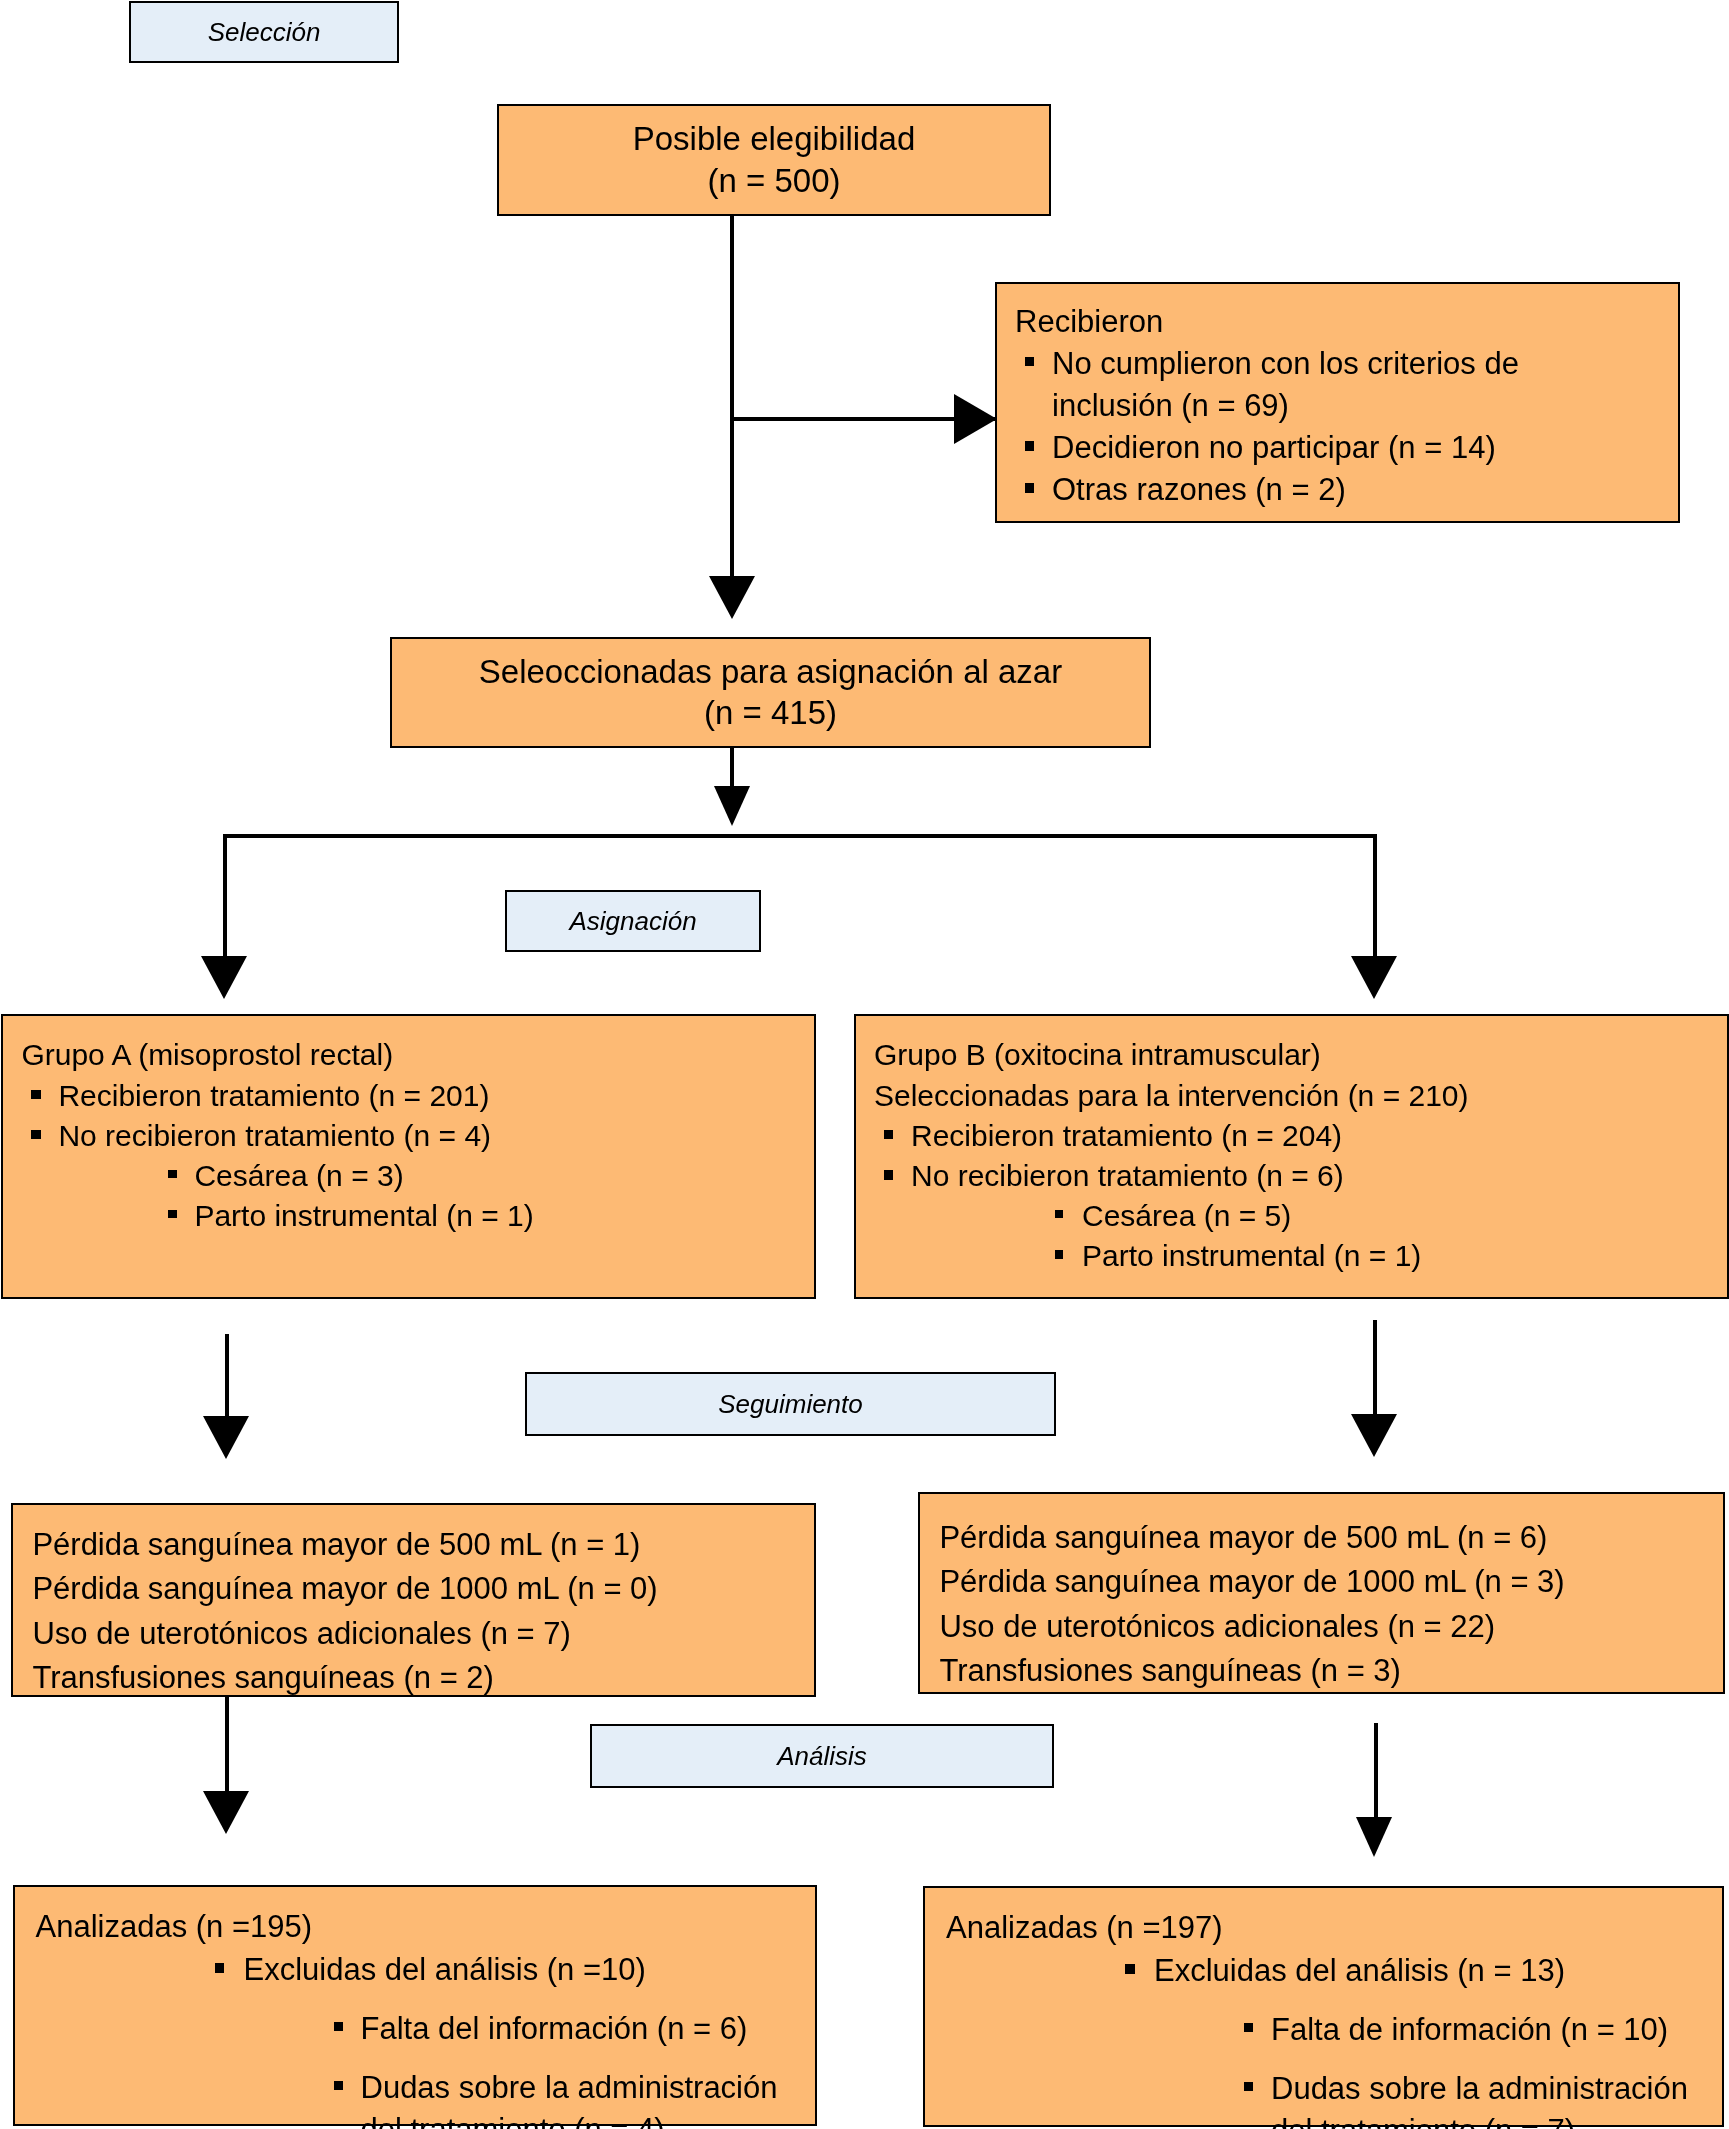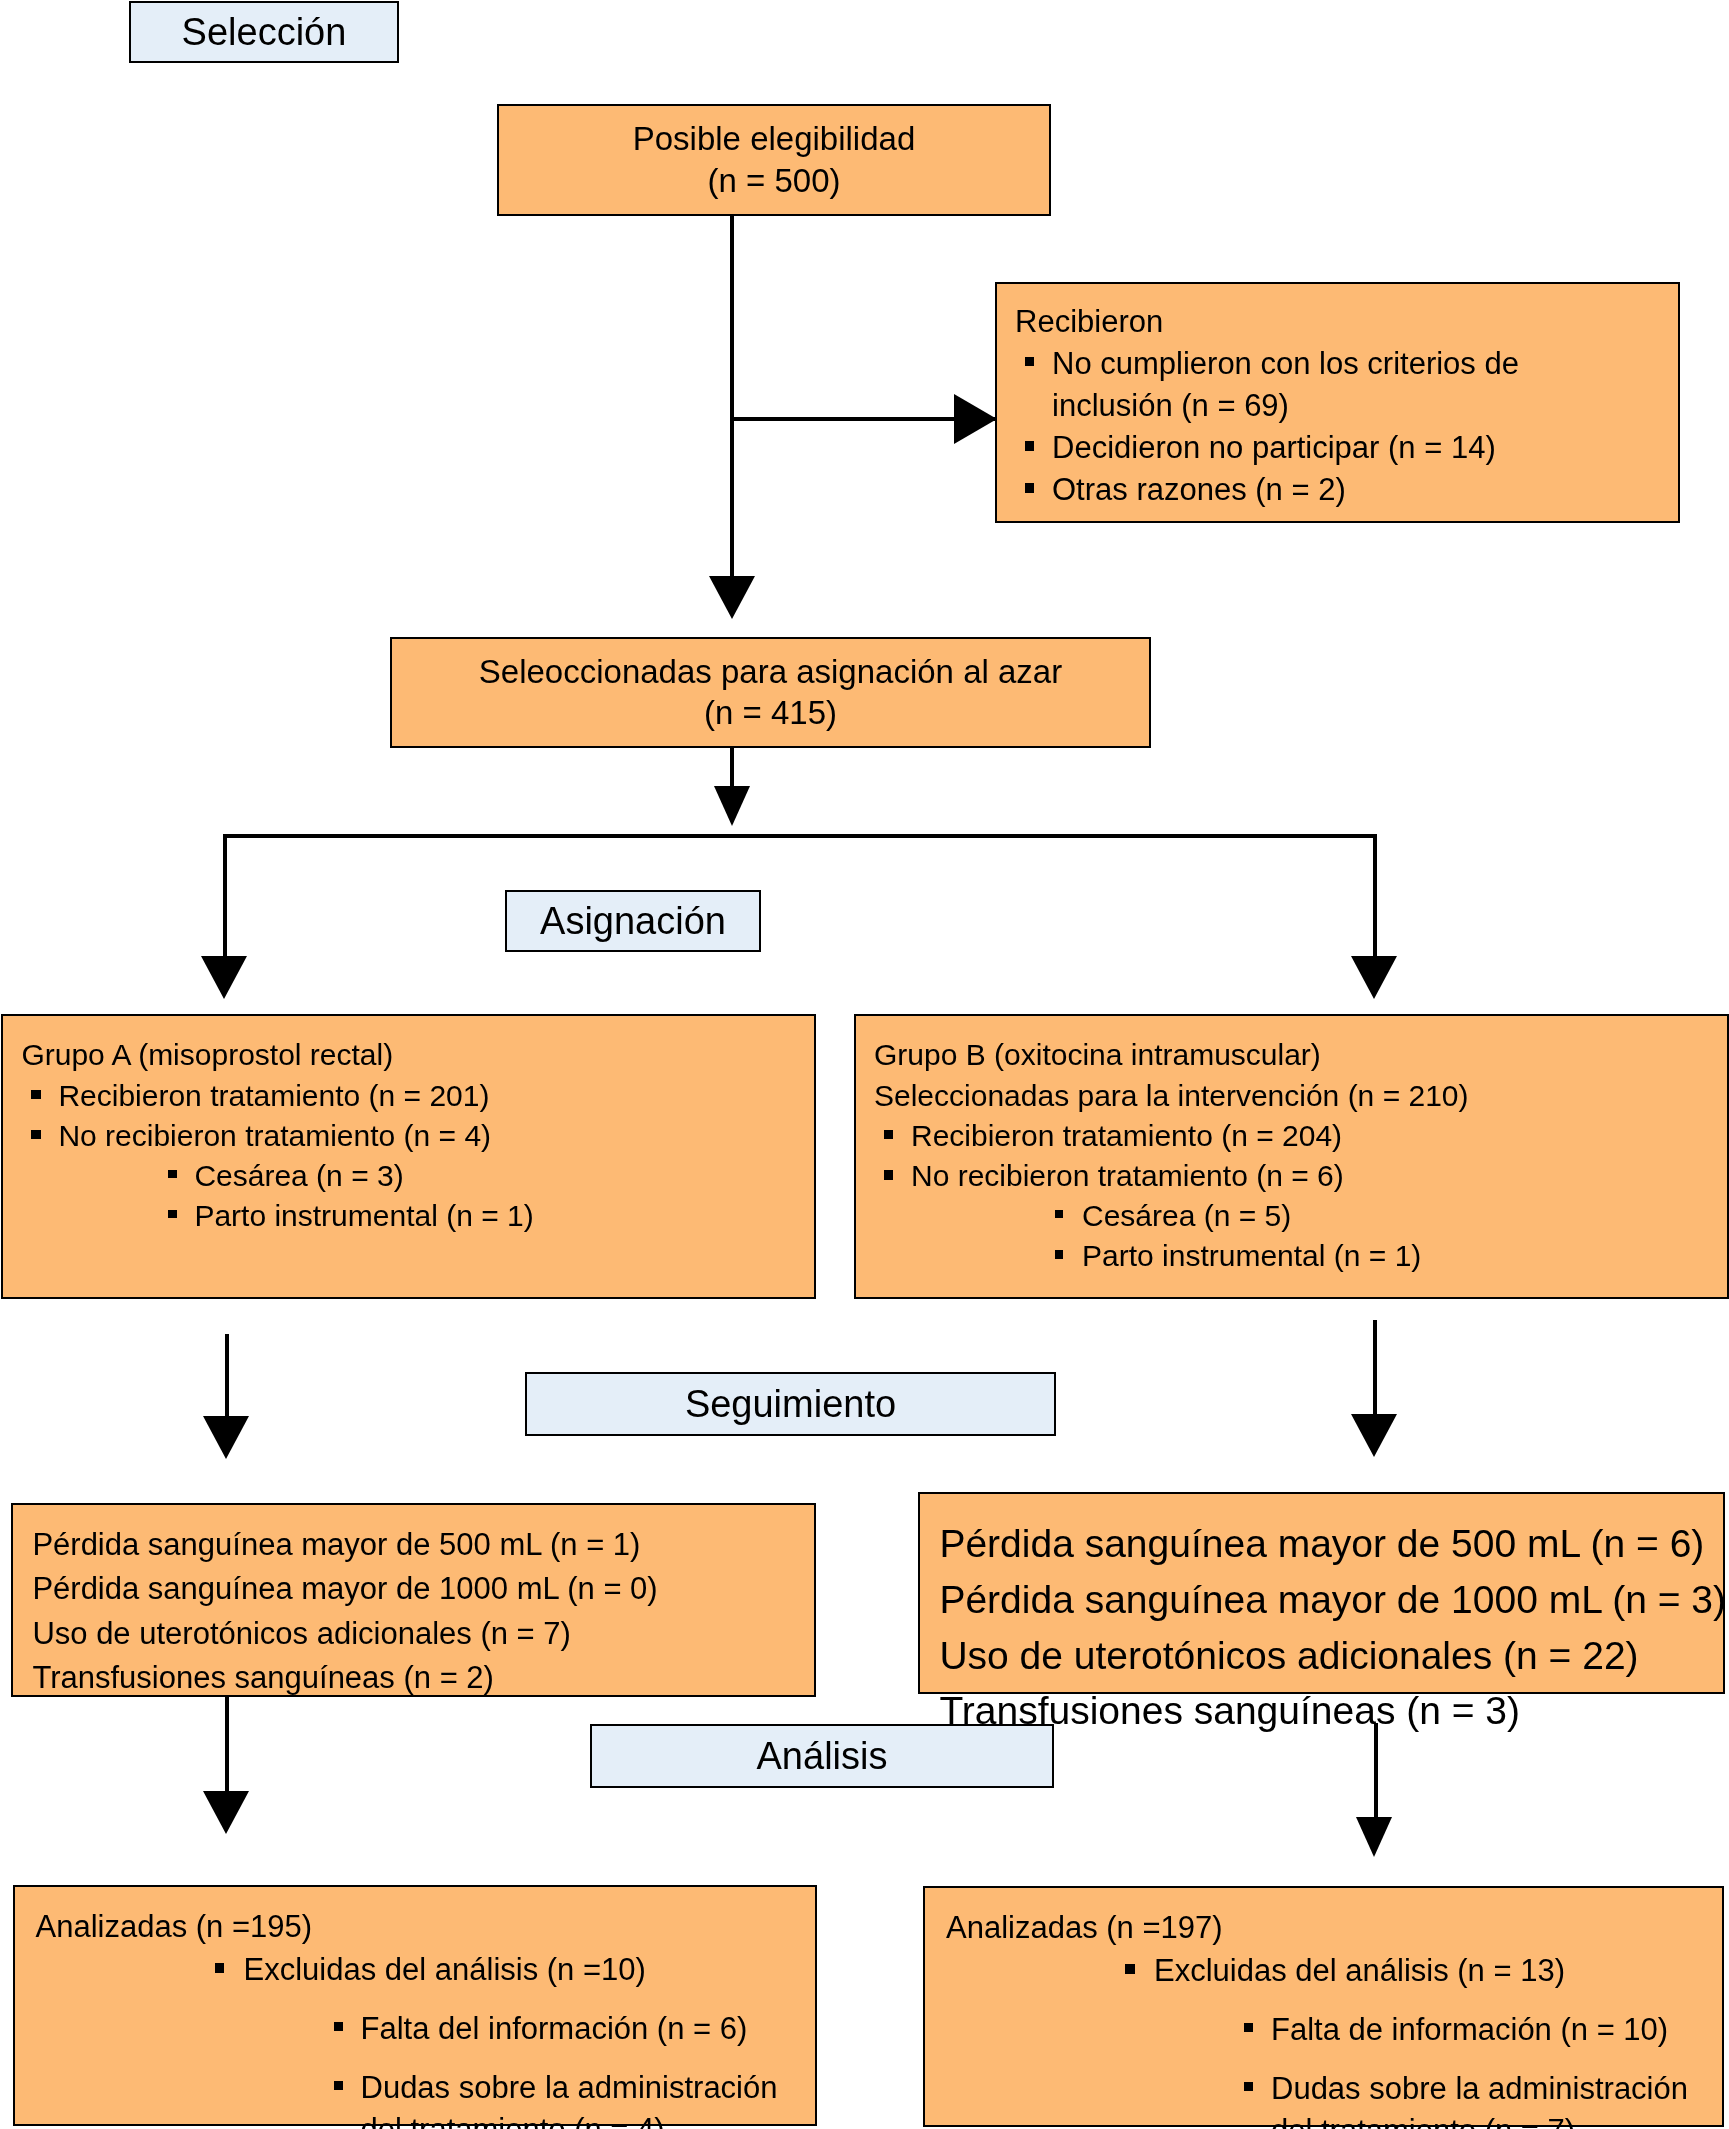--- a/index.html
+++ b/index.html
@@ -4,21 +4,21 @@
 <title>CONSORT</title>
 <style>
   html,body{margin:0;padding:0;background:#ffffff;}
   body{font-family:"Liberation Sans","DejaVu Sans",sans-serif;color:#000;}
   #stage{position:relative;width:1730px;height:2129px;background:#fff;overflow:hidden;}
 
   .box{position:absolute;box-sizing:border-box;border:2.1px solid #000;background:#fdba74;}
   .box.shade{background:#e4eef8;border:2.8px solid #000;}
   .box.shade .bandlabel{
       display:flex;align-items:center;justify-content:center;
-      width:100%;height:100%;font-size:38px;line-height:1;
+      width:100%;height:100%;font-size:26px;line-height:1;font-style:italic;
   }
 
   .ctext{
       position:absolute;left:0;right:0;top:50%;transform:translateY(-50%);
       text-align:center;font-size:33px;line-height:1.26;
   }
 
   .blk{position:absolute;left:18px;right:9.7px;top:15px;font-size:30px;line-height:1.34;}
   .blk .ln{white-space:nowrap;}
 
@@ -132,21 +132,21 @@
   <div class="box" data-name="box-followup-a" style="left:11px;top:1503px;width:805px;height:194px;">
     <div class="blk" data-name="followup-a-body" style="top:18px;left:19.4px;font-size:31px;line-height:1.43;">
       <div class="ln" data-name="followup-a-line-1">Pérdida sanguínea mayor de 500 mL (n = 1)</div>
       <div class="ln" data-name="followup-a-line-2">Pérdida sanguínea mayor de 1000 mL (n = 0)</div>
       <div class="ln" data-name="followup-a-line-3">Uso de uterotónicos adicionales (n = 7)</div>
       <div class="ln" data-name="followup-a-line-4">Transfusiones sanguíneas (n = 2)</div>
     </div>
   </div>
 
   <div class="box" data-name="box-followup-b" style="left:918px;top:1492px;width:807px;height:202px;">
-    <div class="blk" data-name="followup-b-body" style="top:22px;left:19.4px;font-size:39px;line-height:1.43;">
+    <div class="blk" data-name="followup-b-body" style="top:22px;left:19.4px;font-size:31px;line-height:1.43;">
       <div class="ln" data-name="followup-b-line-1">Pérdida sanguínea mayor de 500 mL (n = 6)</div>
       <div class="ln" data-name="followup-b-line-2">Pérdida sanguínea mayor de 1000 mL (n = 3)</div>
       <div class="ln" data-name="followup-b-line-3">Uso de uterotónicos adicionales (n = 22)</div>
       <div class="ln" data-name="followup-b-line-4">Transfusiones sanguíneas (n = 3)</div>
     </div>
   </div>
 
   <div class="vline" data-name="connector-followup-a-to-analysis" style="left:225px;top:1697px;width:3.5px;height:111px;"></div>
   <div class="arrowdown" data-name="arrow-followup-a-to-analysis" style="left:203px;top:1791px;"></div>
 

